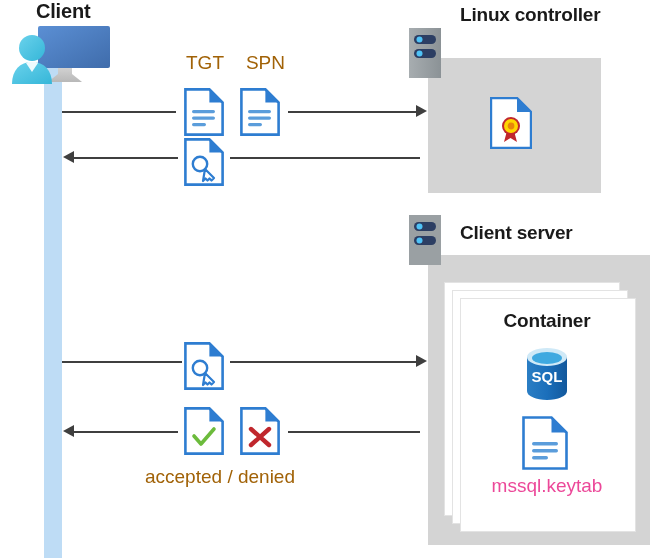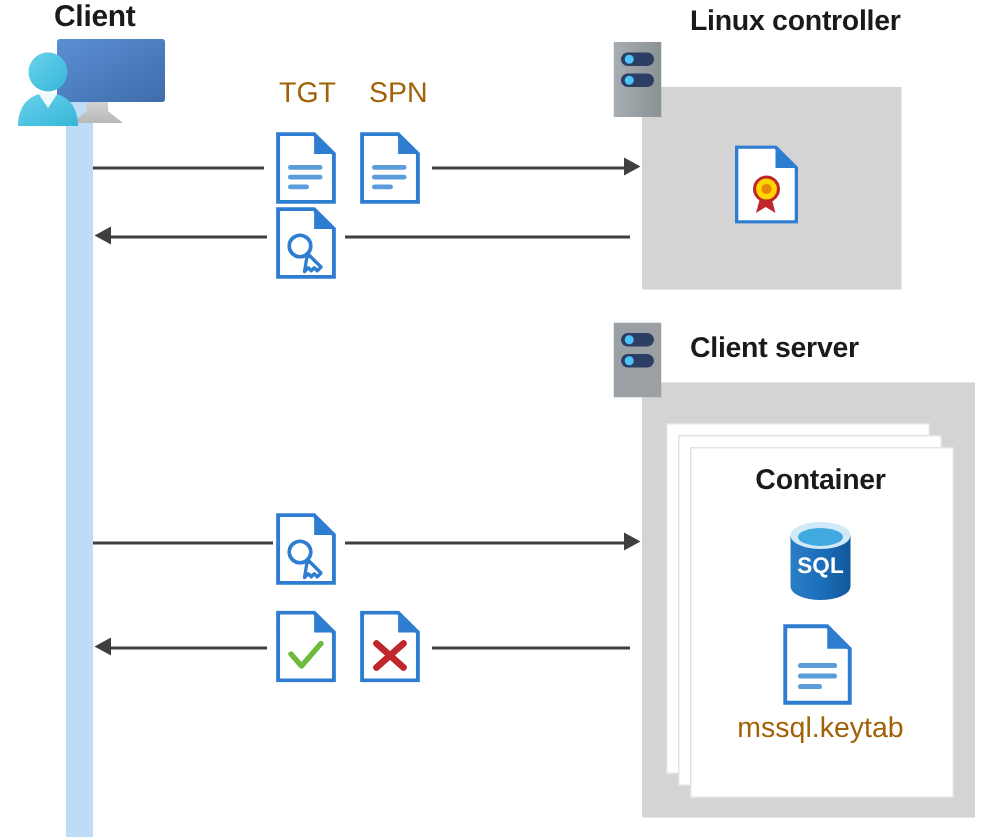--- a/index.html
+++ b/index.html
@@ -61,21 +61,21 @@
   #card-front { left: 460px; top: 298px; width: 174px; height: 232px; }
 
   #container-title {
     left: 460px; top: 310px; width: 174px;
     text-align: center; font-size: 19px;
   }
   #sql-icon   { left: 522px; top: 348px; width: 50px; height: 52px; }
   #keytab-icon{ left: 522px; top: 416px; width: 46px; height: 54px; }
   #keytab-label {
     left: 460px; top: 475px; width: 174px;
-    text-align: center; font-size: 19px; color: #a16207;
+    text-align: center; font-size: 19px; color: #ec4899;
   }
 
   
   .flow-line { height: 2px; background: #3f3f3f; }
   .arrow-head {
     width: 0; height: 0;
     border-top: 6px solid transparent;
     border-bottom: 6px solid transparent;
   }
   .arrow-head.right { border-left: 11px solid #3f3f3f; }
@@ -298,14 +298,15 @@
   </div>
 
   <div class="abs doc-icon" id="no-icon">
     <svg width="40" height="48" viewBox="0 0 40 48" xmlns="http://www.w3.org/2000/svg">
       <path d="M1.4 1.4 h24 l13.2 13.2 v32 h-37.2 z" fill="#ffffff" stroke="#2e7dd1" stroke-width="2.6"></path>
       <path d="M25.4 1.4 l13.2 13.2 h-13.2 z" fill="#2e7dd1"></path>
       <path d="M11 22 l18 16 M29 22 l-18 16" fill="none" stroke="#c0272d" stroke-width="4.4" stroke-linecap="round"></path>
     </svg>
   </div>
 
+  <div class="abs flow-label" id="verdict-label">accepted / denied</div>
 
 </div>
 
 </body></html>

